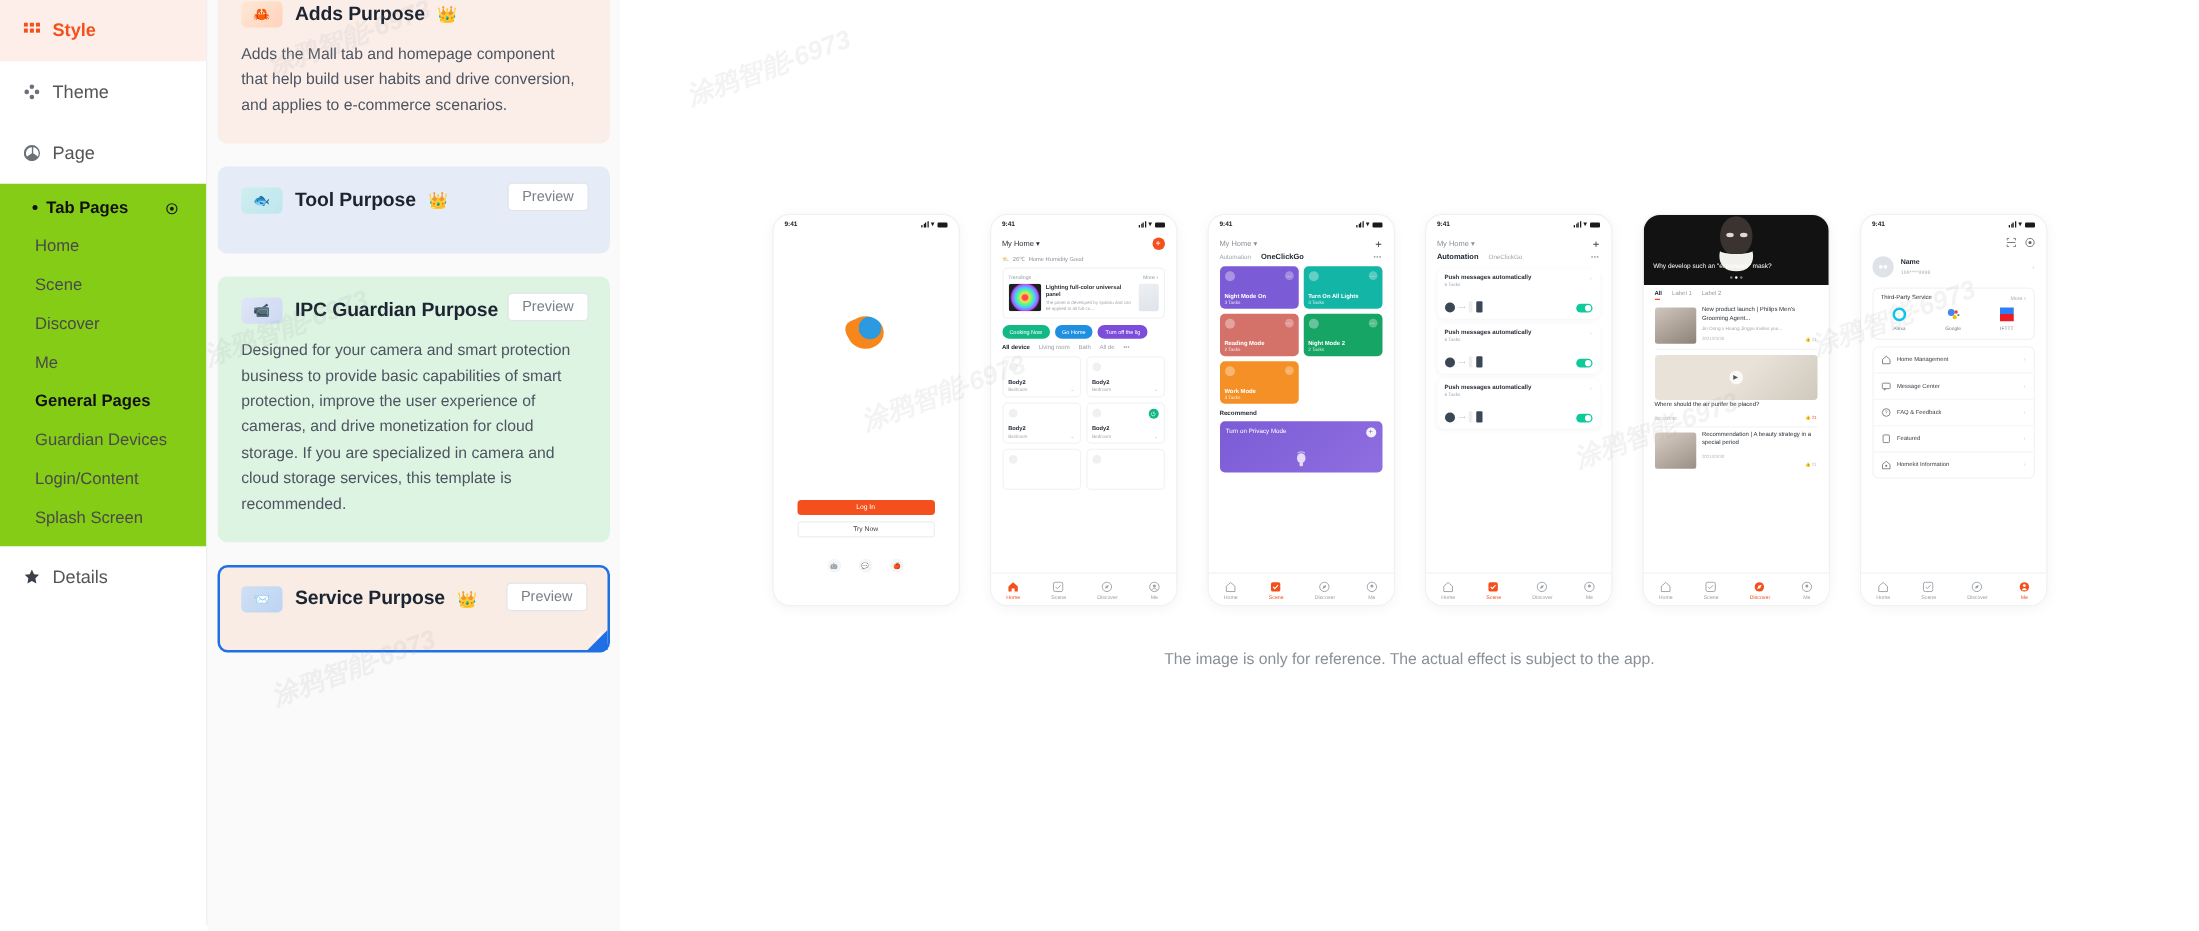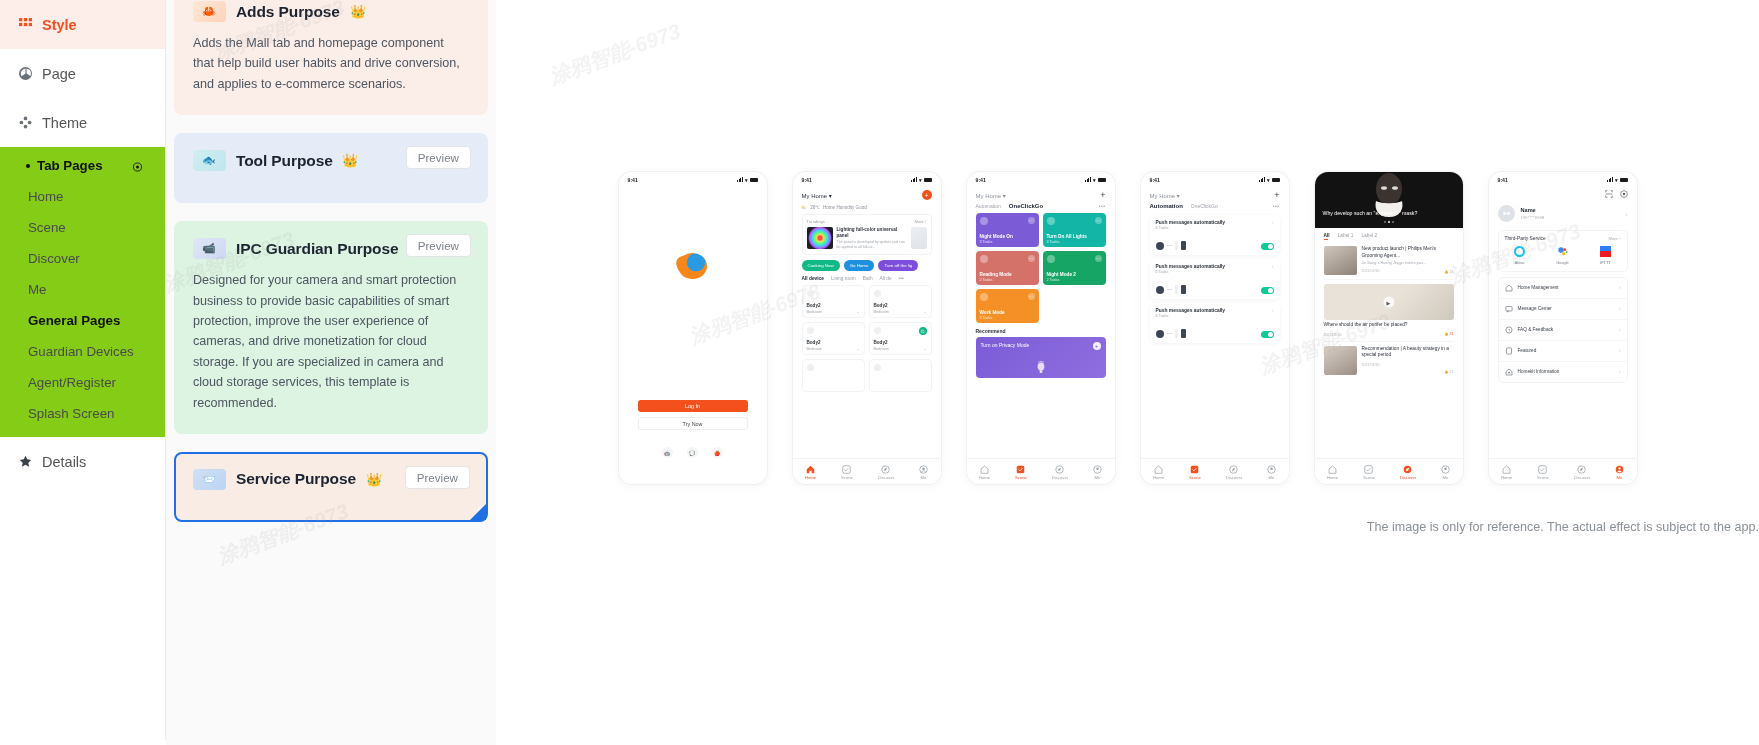--- a/index.html
+++ b/index.html
@@ -261,21 +261,21 @@
   .ggl { width: 11px; height: 11px; position: relative; }
   .ifttt { width: 11px; height: 11px; background: linear-gradient(180deg,#2d7ff9 0 48%, #ec1c24 48% 100%); }
   .mrow { display: flex; align-items: center; gap: 5px; padding: 6px; border-bottom: 1px solid #f5f6f7;
         font-size: 4.7px; color: #3b4148; position: relative; cursor: pointer; }
   .mrow:last-child { border-bottom: none; }
   .mrow .mchev { position: absolute; right: 6px; font-size: 4.5px; color: #c2c7cc; }
   .mico { width: 8px; height: 8px; flex: 0 0 8px; }
 
   .disclaimer {
     position: absolute; left: 0; right: 0; top: 520px;
-    text-align: right; font-size: 12.6px; color: #8a9096;
+    text-align: center; font-size: 12.6px; color: #8a9096;
   }
 </style>
 </head>
 <body>
 
 <div class="app">
 
   <div class="sidebar">
     <div class="nav-top active">
       <span class="ico">
@@ -290,39 +290,39 @@
         </g>
           </svg>
       </span>
       <span>Style</span>
     </div>
 
     <div class="nav-top">
       <span class="ico">
         <svg width="13" height="13" viewBox="0 0 12 12">
             <g fill="#6b7178">
-        <path d="M6 0a6 6 0 016 6 6 6 0 01-6 6A6 6 0 010 6a6 6 0 016-6zm0 1.6a4.4 4.4 0 00-4.4 4.4c0 .9.3 1.8.8 2.5L6 6V1.6zm1 .1V6l3.4 2.4c.4-.7.6-1.5.6-2.4A4.4 4.4 0 007 1.7z"></path>
-            </g>
-          </svg>
-      </span>
-      <span>Page</span>
-    </div>
-
-    <div class="nav-top">
-      <span class="ico">
-        <svg width="13" height="13" viewBox="0 0 12 12">
-            <g fill="#6b7178">
         <circle cx="6" cy="2.2" r="1.7"></circle>
               <circle cx="2.2" cy="6" r="1.7"></circle>
         <circle cx="9.8" cy="6" r="1.7"></circle>
               <circle cx="6" cy="9.8" r="1.7"></circle>
             </g>
           </svg>
       </span>
       <span>Theme</span>
+    </div>
+
+    <div class="nav-top">
+      <span class="ico">
+        <svg width="13" height="13" viewBox="0 0 12 12">
+            <g fill="#6b7178">
+        <path d="M6 0a6 6 0 016 6 6 6 0 01-6 6A6 6 0 010 6a6 6 0 016-6zm0 1.6a4.4 4.4 0 00-4.4 4.4c0 .9.3 1.8.8 2.5L6 6V1.6zm1 .1V6l3.4 2.4c.4-.7.6-1.5.6-2.4A4.4 4.4 0 007 1.7z"></path>
+            </g>
+          </svg>
+      </span>
+      <span>Page</span>
     </div>
 
     <div class="sub-group">
       <div class="sub-head">
         <span class="dot"></span>
         <span>Tab Pages</span>
         <span class="gear">
           <svg width="11" height="11" viewBox="0 0 12 12">
               <g fill="none" stroke="#1b1b1b" stroke-width="1">
           <circle cx="6" cy="6" r="4.4"></circle>
@@ -344,21 +344,21 @@
         <span>Me</span>
         </div>
 
       <div class="sub-head plain">
         <span>General Pages</span>
       </div>
       <div class="sub-item">
         <span>Guardian Devices</span>
         </div>
       <div class="sub-item">
-        <span>Agent/Register</span>
+        <span>Login/Content</span>
         </div>
       <div class="sub-item">
         <span>Splash Screen</span>
         </div>
     </div>
 
     <div class="nav-top">
       <span class="ico">
         <svg width="13" height="13" viewBox="0 0 12 12">
             <path fill="#3b4148" d="M6 .6l1.6 3.4 3.7.5-2.7 2.6.7 3.7L6 9.1l-3.3 1.7.7-3.7L.7 4.5l3.7-.5z"></path>

